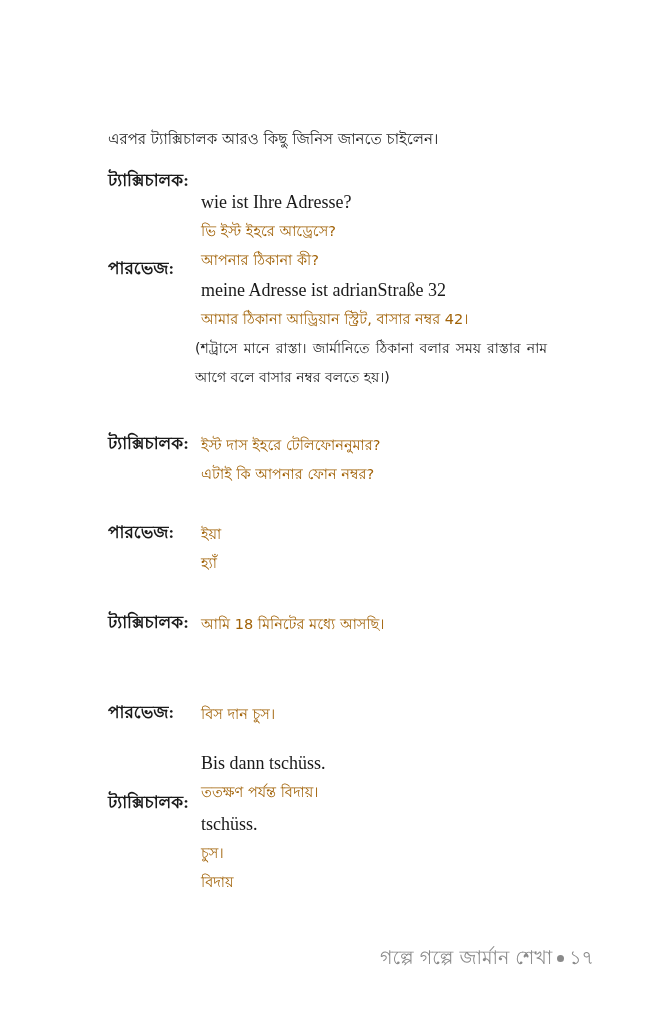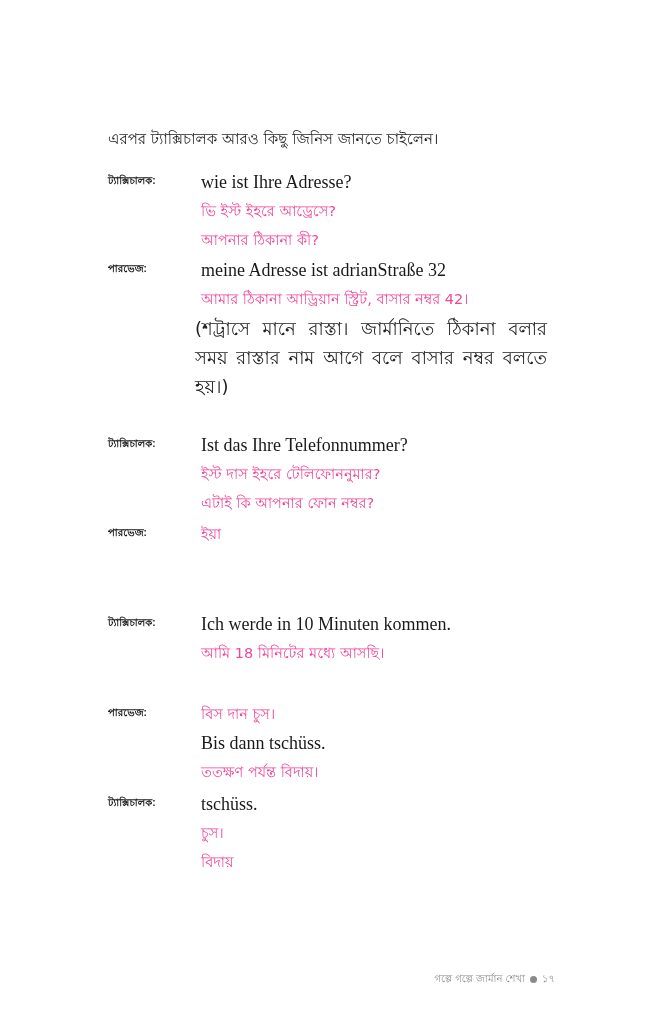--- a/index.html
+++ b/index.html
@@ -33,74 +33,74 @@
     }
     .dialogue {
       position: absolute;
       left: 108px;
       width: 440px;
     }
     .speaker {
       position: absolute;
       left: 0;
       top: 0;
-      font-family: Liberation Sans, sans-serif;
+      font-family: Liberation Serif, serif;
       font-weight: bold;
-      font-size: 10px;
+      font-size: 17px;
       line-height: 26px;
       color: #1a1a1a;
       white-space: nowrap;
     }
     .lines {
       position: absolute;
       left: 93px;
       top: 0;
       width: 346px;
     }
     .line {
       display: block;
       line-height: 29px;
       height: 29px;
       white-space: nowrap;
-      color: #ec4899;
+      color: #a16207;
     }
     .line.de {
       font-family: "Liberation Serif", "DejaVu Serif", serif;
       font-size: 18px;
       color: #1a1a1a;
+      margin-top: 20px;
     }
     .line.bn {
       font-family: "DejaVu Sans", sans-serif;
       font-size: 14.5px;
     }
     .line.wrap {
       white-space: normal;
       height: auto;
       text-align: justify;
     }
     .note {
       display: block;
       margin-left: -6px;
       font-family: "DejaVu Sans", sans-serif;
-      font-size: 18px;
+      font-size: 14px;
       line-height: 29px;
       text-align: justify;
       color: #222;
     }
     .footer {
       position: absolute;
       left: 380px;
       top: 931px;
       width: 175px;
       text-align: right;
       font-family: "DejaVu Sans", sans-serif;
-      font-size: 10px;
+      font-size: 19px;
       color: #8a8a8a;
       white-space: nowrap;
-      margin-top: 28px;
     }
     .footer .dot {
       display: inline-block;
       width: 7px; height: 7px;
       border-radius: 50%;
       background: #8a8a8a;
       margin: 0 5px;
       vertical-align: middle;
     }
   </style>
@@ -125,37 +125,36 @@
     <div class="lines">
       <span class="line de">meine Adresse ist adrianStraße 32</span>
       <span class="line bn">আমার ঠিকানা আড্রিয়ান স্ট্রিট, বাসার নম্বর 42।</span>
       <span class="note">(শট্রাসে মানে রাস্তা। জার্মানিতে ঠিকানা বলার সময় রাস্তার নাম আগে বলে বাসার নম্বর বলতে হয়।)</span>
     </div>
   </div>
 
   <div class="dialogue" style="top:419px;">
     <span class="speaker">ট্যাক্সিচালক:</span>
     <div class="lines">
-      <span class="line de">Ist das Ihre Telefonnummer?</span>
       <span class="line bn">ইস্ট দাস ইহরে টেলিফোননুমার?</span>
       <span class="line bn">এটাই কি আপনার ফোন নম্বর?</span>
     </div>
   </div>
 
   <div class="dialogue" style="top:508px;">
     <span class="speaker">পারভেজ:</span>
     <div class="lines">
       <span class="line bn">ইয়া</span>
+      <span class="line bn">হ্যাঁ</span>
     </div>
   </div>
 
   <div class="dialogue" style="top:598px;">
     <span class="speaker">ট্যাক্সিচালক:</span>
     <div class="lines">
-      <span class="line de">Ich werde in 10 Minuten kommen.</span>
       <span class="line bn">আমি 18 মিনিটের মধ্যে আসছি।</span>
     </div>
   </div>
 
   <div class="dialogue" style="top:688px;">
     <span class="speaker">পারভেজ:</span>
     <div class="lines">
       <span class="line bn">বিস দান চুস।</span>
       <span class="line de">Bis dann tschüss.</span>
       <span class="line bn">ততক্ষণ পর্যন্ত বিদায়।</span>

